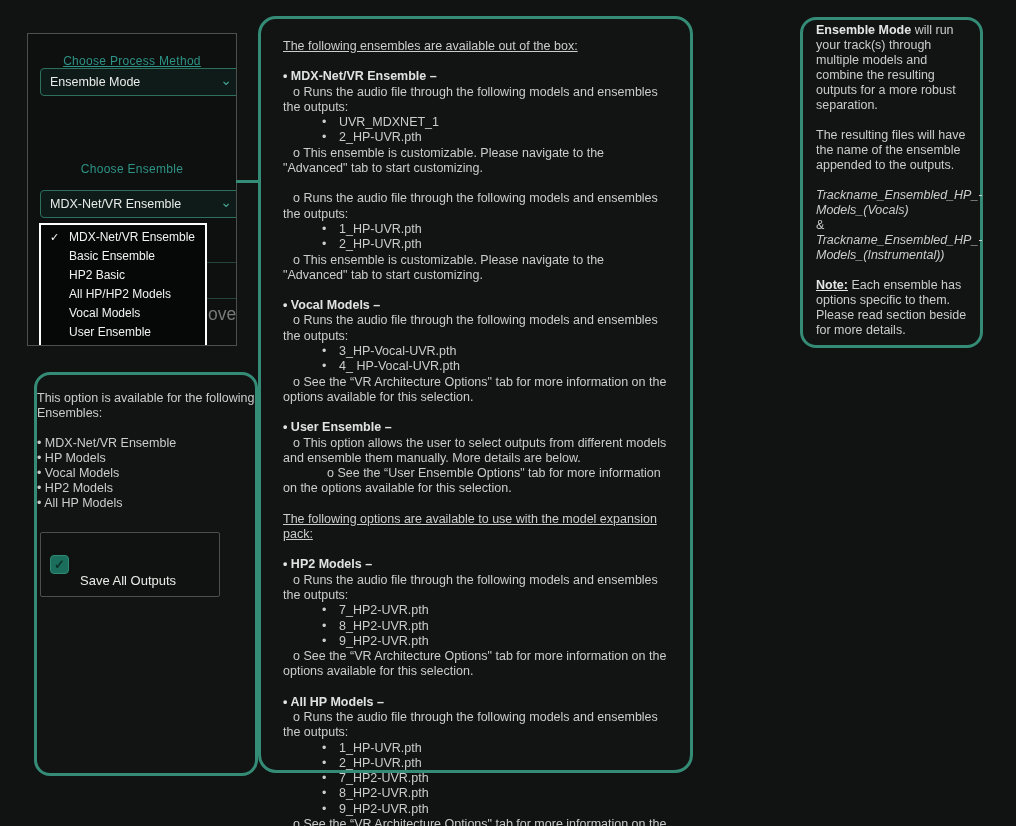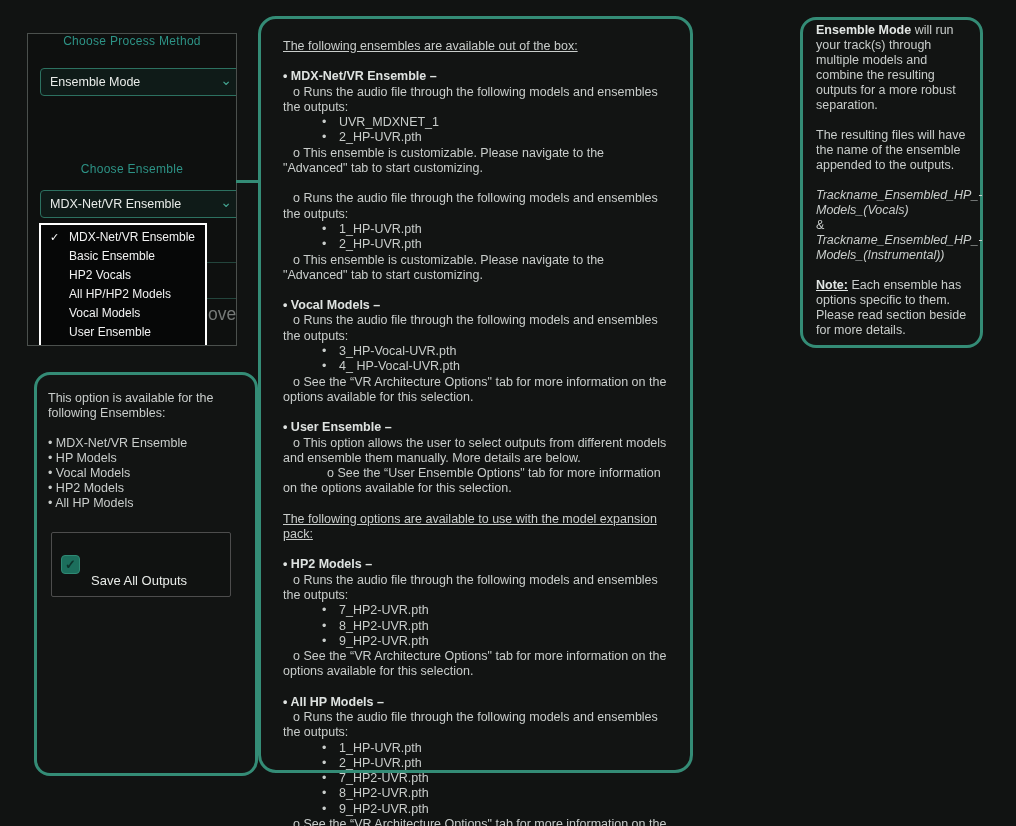--- a/index.html
+++ b/index.html
@@ -43,21 +43,21 @@
   }
   .connector{position:absolute;left:236px;top:180px;width:23px;height:3px;background:#348c76;}
 
   
   .teal-panel{
     position:absolute;border:3px solid #348c76;background:#121413;
     box-sizing:border-box;font-size:12.5px;line-height:15.3px;color:#c9cdcb;
   }
   .main-panel{left:258px;top:16px;width:435px;height:757px;border-radius:18px;padding:20px 22px;}
   .info-panel{left:800px;top:17px;width:183px;height:331px;border-radius:16px;padding:3px 13px;line-height:15px;}
-  .save-panel{left:34px;top:372px;width:224px;height:404px;border-radius:16px;padding:16px 11px;line-height:15px;}
+  .save-panel{left:34px;top:372px;width:224px;height:404px;border-radius:16px;padding:16px 0;line-height:15px;}
 
   .doc-heading{text-decoration:underline;margin:0 0 15px 0;}
   .section{margin:15px 0 15px 0;}
   .sec-title{font-weight:bold;color:#dfe3e1;}
   .sec-sub{text-indent:10px;}
   .model-line{padding-left:39px;}
   .model-line .mbullet{display:inline-block;width:17px;}
   .sec-par{margin:0;}
 
   .b{font-weight:bold;color:#e2e6e4;}
@@ -80,42 +80,42 @@
   .checkbox-label{color:#e9ece9;font-size:13px;white-space:nowrap;margin-top:32px;}
   .desc1{margin-top:22px;}
   .desc2{margin-top:15px;text-indent:10px;}
 </style>
 </head>
 <body>
 
 <div class="stage">
 
   <div class="process-panel">
-    <div class="panel-label" style="top:0;">Choose Process Method</div>
+    <div class="panel-label" style="top:20px;text-decoration:underline;">Choose Process Method</div>
 
     <div class="combo" style="top:34px;">
       <span>Ensemble Mode</span>
       <span class="chev">⌄</span>
     </div>
 
     <div class="panel-label" style="top:128px;">Choose Ensemble</div>
 
     <div class="combo" style="top:156px;">
       <span>MDX-Net/VR Ensemble</span>
       <span class="chev">⌄</span>
     </div>
 
     <div class="bg-line" style="left:179px;top:228px;width:29px;"></div>
     <div class="bg-line" style="left:179px;top:264px;width:29px;"></div>
     <div class="bg-frag">over</div>
 
     <div class="dropdown-list" id="dropdown-list">
         <div class="dropdown-item"><span class="check">✓</span>MDX-Net/VR Ensemble</div>
         <div class="dropdown-item">Basic Ensemble</div>
-        <div class="dropdown-item">HP2 Vocals</div>
+        <div class="dropdown-item">HP2 Basic</div>
         <div class="dropdown-item">All HP/HP2 Models</div>
         <div class="dropdown-item">Vocal Models</div>
         <div class="dropdown-item">User Ensemble</div>
       </div>
   </div>
 
   <div class="connector"></div>
 
   <div class="teal-panel main-panel" id="main-panel">
       <div class="doc-heading">The following ensembles are available out of the box:</div>

